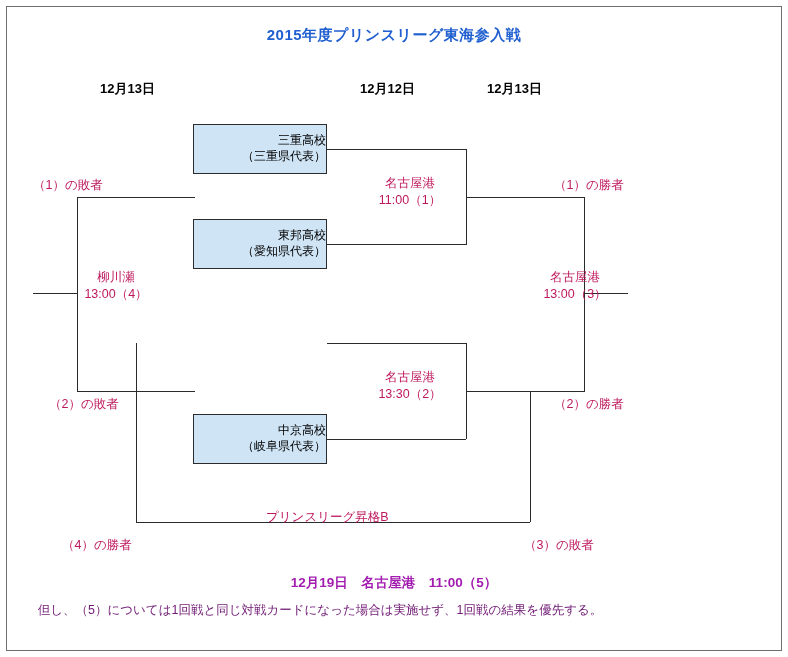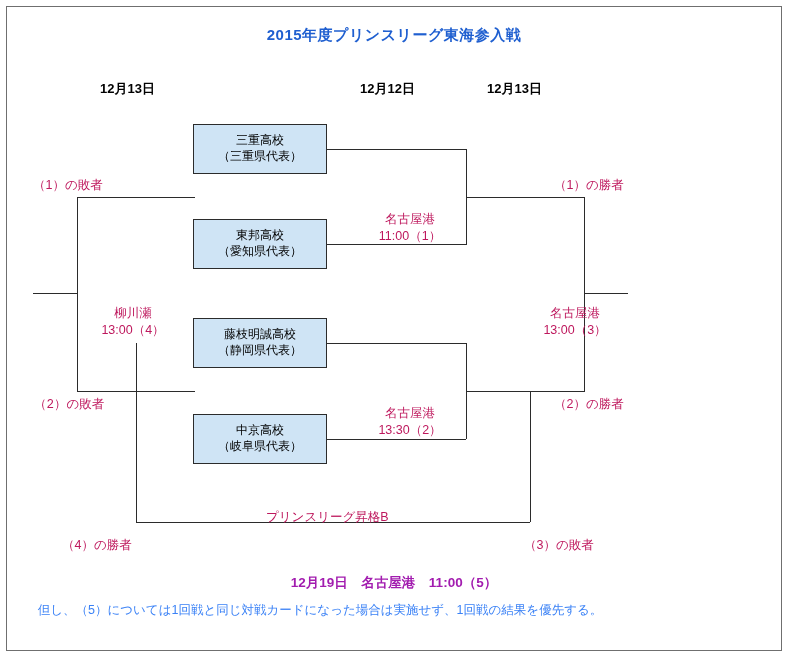--- a/index.html
+++ b/index.html
@@ -43,39 +43,38 @@
     font-size: 13px;
     font-weight: bold;
     color: #000000;
     white-space: nowrap;
   }
   .team {
     position: absolute;
     box-sizing: border-box;
     background: #cfe4f5;
     border: 1px solid #2b2b2b;
-    text-align: center;
+    text-align: right;
     font-size: 12px;
     color: #000000;
     line-height: 1.35;
     padding-top: 7px;
   }
   .team .l2 {
     display: block;
     font-size: 12px;
   }
   .txt {
     position: absolute;
     font-size: 12.5px;
     color: #be185d;
     white-space: nowrap;
   }
   .txt.ctr {
     text-align: center;
-    margin-top: 36px;
   }
   .txt .l2 {
     display: block;
   }
   .ln {
     position: absolute;
     background: #2b2b2b;
   }
   .hl { height: 1px; }
   .vl { width: 1px; }
@@ -89,21 +88,21 @@
     font-weight: bold;
     color: #a21caf;
   }
   .foot2 {
     position: absolute;
     left: 0;
     top: 602px;
     width: 640px;
     text-align: center;
     font-size: 12.5px;
-    color: #3b82f6;
+    color: #701a75;
   }
 </style>
 </head>
 <body>
 
 <div id="page">
   <div id="frame"></div>
 
   <div class="title">2015年度プリンスリーグ東海参入戦</div>
 
@@ -134,48 +133,44 @@
   <div class="ln vl" style="left:530px; top:391px; height:131px;"></div>
 
   <div class="team" style="left:193px; top:124px; width:134px; height:50px;">
     <span>三重高校</span>
     <span class="l2">（三重県代表）</span>
   </div>
   <div class="team" style="left:193px; top:219px; width:134px; height:50px;">
     <span>東邦高校</span>
     <span class="l2">（愛知県代表）</span>
   </div>
-  <div class="team" style="left:193px; top:318px; width:134px; height:50px;">
-    <span>藤枝明誠高校</span>
-    <span class="l2">（静岡県代表）</span>
-  </div>
   <div class="team" style="left:193px; top:414px; width:134px; height:50px;">
     <span>中京高校</span>
     <span class="l2">（岐阜県代表）</span>
   </div>
 
   <div class="txt ctr" style="left:360px; top:175px; width:100px;">
     <span>名古屋港</span>
     <span class="l2">11:00（1）</span>
   </div>
   <div class="txt ctr" style="left:360px; top:369px; width:100px;">
     <span>名古屋港</span>
     <span class="l2">13:30（2）</span>
   </div>
   <div class="txt ctr" style="left:525px; top:269px; width:100px;">
     <span>名古屋港</span>
     <span class="l2">13:00（3）</span>
   </div>
-  <div class="txt ctr" style="left:83px; top:269px; width:100px;">
+  <div class="txt ctr" style="left:66px; top:269px; width:100px;">
     <span>柳川瀬</span>
     <span class="l2">13:00（4）</span>
   </div>
 
   <div class="txt" style="left:33px; top:177px;">（1）の敗者</div>
-  <div class="txt" style="left:34px; top:396px;font-family:Liberation Mono, monospace;">（2）の敗者</div>
+  <div class="txt" style="left:49px; top:396px;">（2）の敗者</div>
   <div class="txt" style="left:554px; top:177px;">（1）の勝者</div>
   <div class="txt" style="left:554px; top:396px;">（2）の勝者</div>
   <div class="txt" style="left:62px; top:537px;">（4）の勝者</div>
   <div class="txt" style="left:524px; top:537px;">（3）の敗者</div>
   <div class="txt" style="left:266px; top:509px;">プリンスリーグ昇格B</div>
 
   <div class="foot1">12月19日　名古屋港　11:00（5）</div>
   <div class="foot2">但し、（5）については1回戦と同じ対戦カードになった場合は実施せず、1回戦の結果を優先する。</div>
 </div>
 

